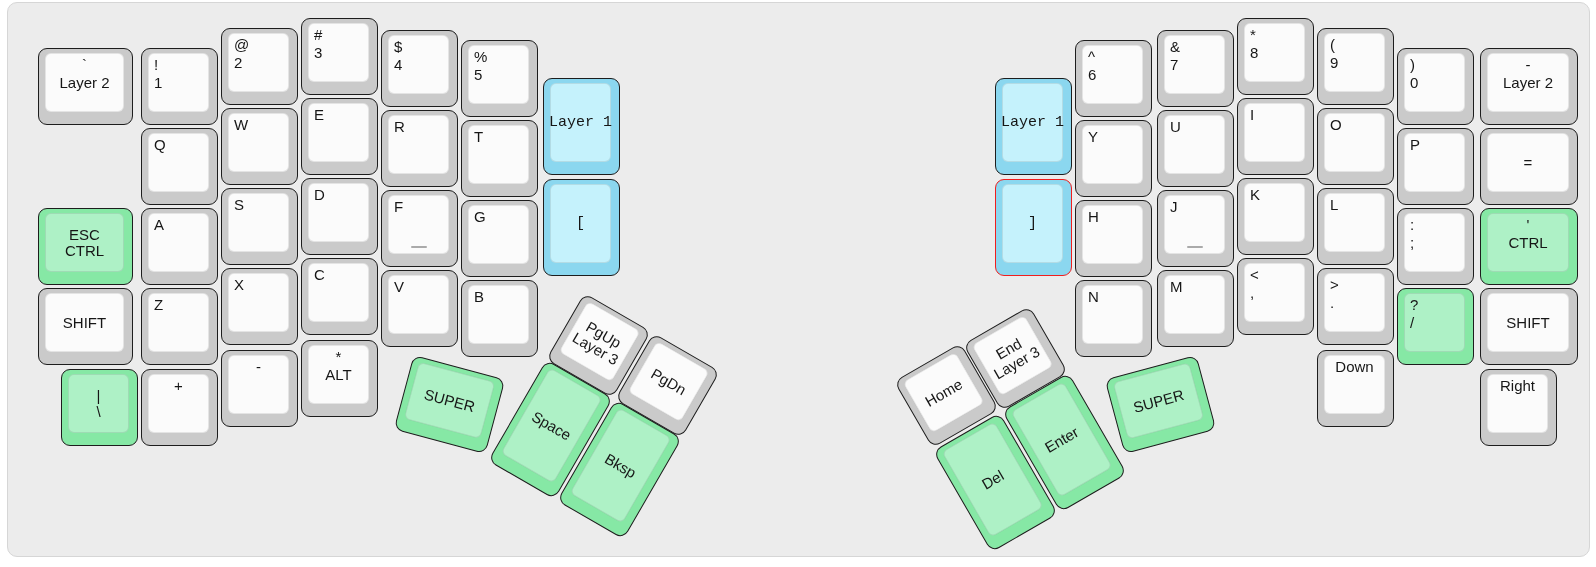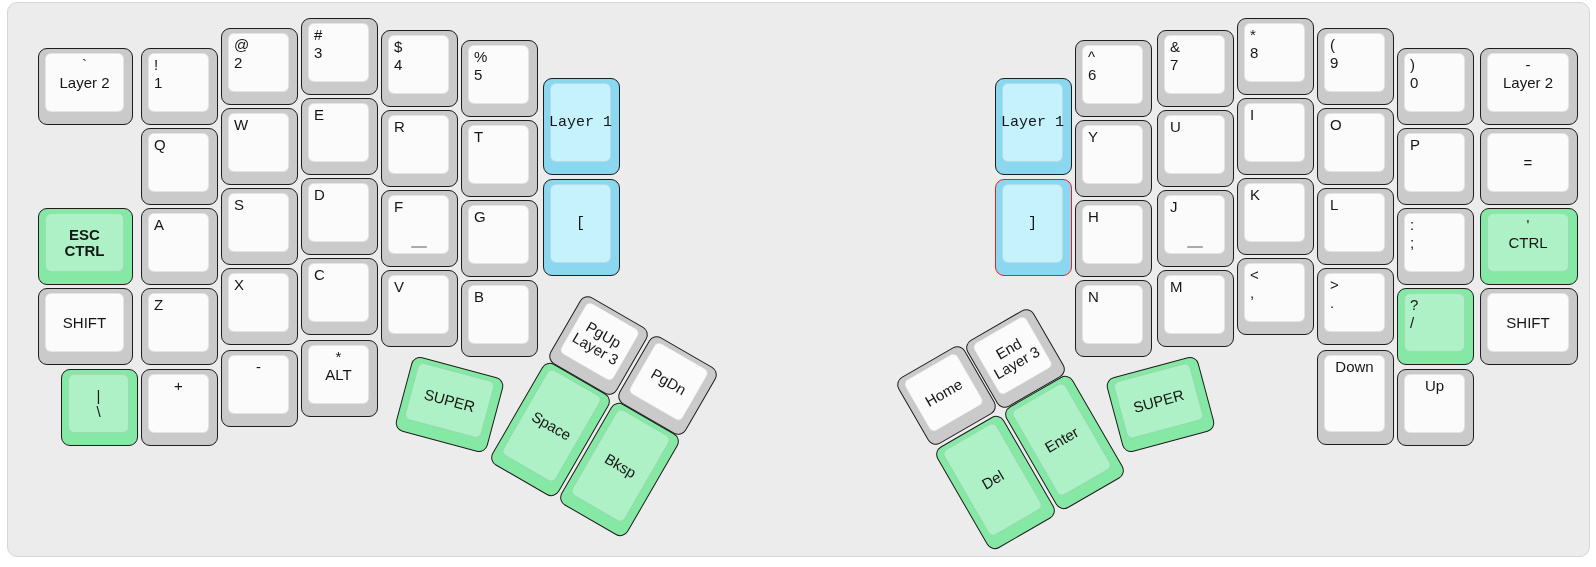--- a/index.html
+++ b/index.html
@@ -54,21 +54,21 @@
 <div class="panel"></div>
 <div class="keyboard" id="keyboard">
     <div class="key white" style="left: 38px; top: 48px; width: 95px; height: 77px;">
       <div class="inner">
         <span class="legend tc">`</span>
         <div class="cwrap">
           <span class="legend cl">Layer 2</span>
         </div>
       </div>
     </div>
-    <div class="key green" style="left: 38px; top: 208px; width: 95px; height: 77px; font-weight: bold;">
+    <div class="key green" style="left: 38px; top: 208px; width: 95px; height: 77px;">
       <div class="inner">
         <div class="cwrap">
           <span class="legend cl">ESC</span>
           <span class="legend cl">CTRL</span>
         </div>
       </div>
     </div>
     <div class="key white" style="left: 38px; top: 288px; width: 95px; height: 77px;">
       <div class="inner">
         <div class="cwrap">
@@ -352,21 +352,21 @@
       <div class="inner">
         <span class="legend tl">L</span>
       </div>
     </div>
     <div class="key white" style="left: 1317px; top: 268px; width: 77px; height: 77px;">
       <div class="inner">
         <span class="legend tl">&gt;</span>
         <span class="legend ml">.</span>
       </div>
     </div>
-    <div class="key white" style="left: 1317px; top: 350px; width: 77px; height: 95px;">
+    <div class="key white" style="left: 1317px; top: 350px; width: 77px; height: 77px;">
       <div class="inner">
         <span class="legend tc">Down</span>
       </div>
     </div>
     <div class="key white" style="left: 1397px; top: 48px; width: 77px; height: 77px;">
       <div class="inner">
         <span class="legend tl">)</span>
         <span class="legend ml">0</span>
       </div>
     </div>
@@ -380,25 +380,20 @@
         <span class="legend tl">:</span>
         <span class="legend ml">;</span>
       </div>
     </div>
     <div class="key green" style="left: 1397px; top: 288px; width: 77px; height: 77px;">
       <div class="inner">
         <span class="legend tl">?</span>
         <span class="legend ml">/</span>
       </div>
     </div>
-    <div class="key white" style="left: 1397px; top: 369px; width: 77px; height: 77px;">
-      <div class="inner">
-        <span class="legend tc">Up</span>
-      </div>
-    </div>
     <div class="key white" style="left: 1480px; top: 48px; width: 98px; height: 77px;">
       <div class="inner">
         <span class="legend tc">-</span>
         <div class="cwrap">
           <span class="legend cl">Layer 2</span>
         </div>
       </div>
     </div>
     <div class="key white" style="left: 1480px; top: 128px; width: 98px; height: 77px;">
       <div class="inner">
@@ -413,20 +408,25 @@
         <div class="cwrap">
           <span class="legend cl">CTRL</span>
         </div>
       </div>
     </div>
     <div class="key white" style="left: 1480px; top: 288px; width: 98px; height: 77px;">
       <div class="inner">
         <div class="cwrap">
           <span class="legend cl">SHIFT</span>
         </div>
+      </div>
+    </div>
+    <div class="key white" style="left: 1480px; top: 369px; width: 77px; height: 77px;">
+      <div class="inner">
+        <span class="legend tc">Right</span>
       </div>
     </div>
     <div class="key white" style="left: 908px; top: 357px; width: 77px; height: 77px; transform: rotate(-30deg);">
       <div class="inner">
         <div class="cwrap">
           <span class="legend cl">Home</span>
         </div>
       </div>
     </div>
     <div class="key white" style="left: 977px; top: 320px; width: 77px; height: 77px; transform: rotate(-30deg);">

